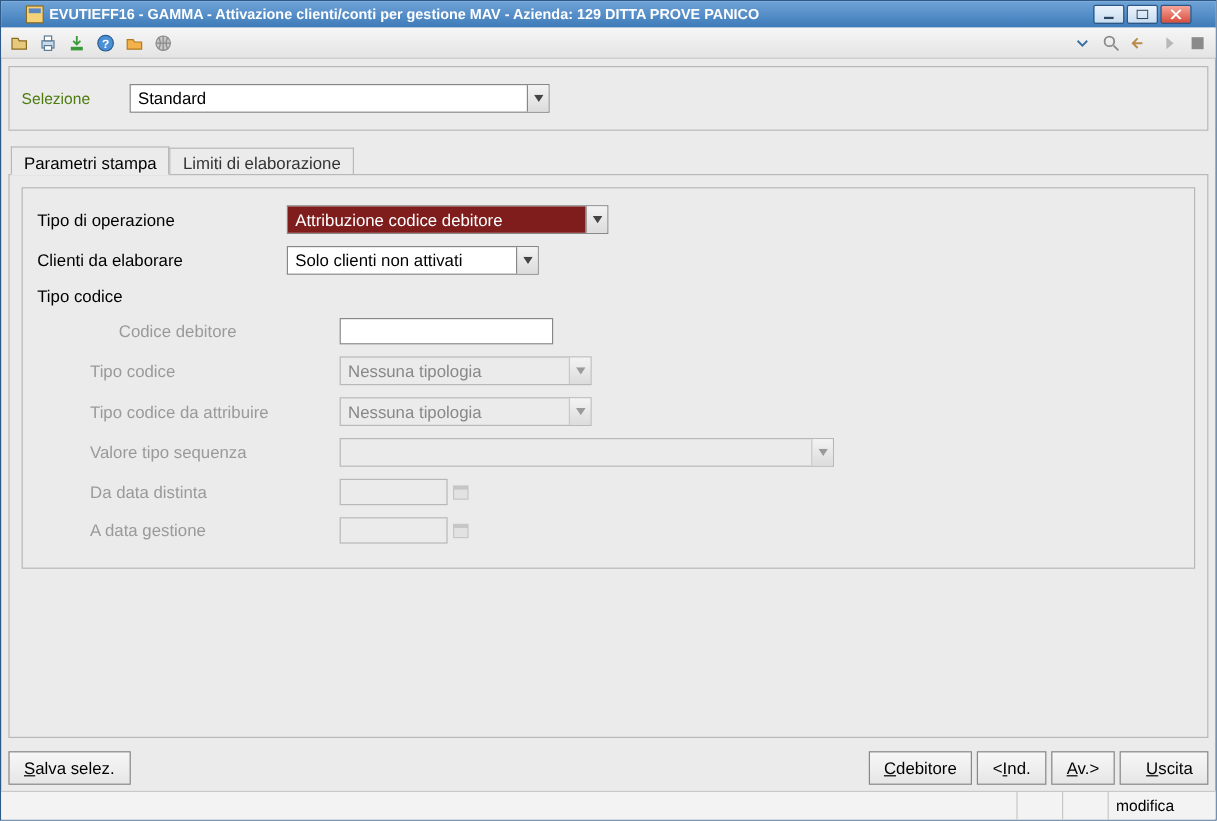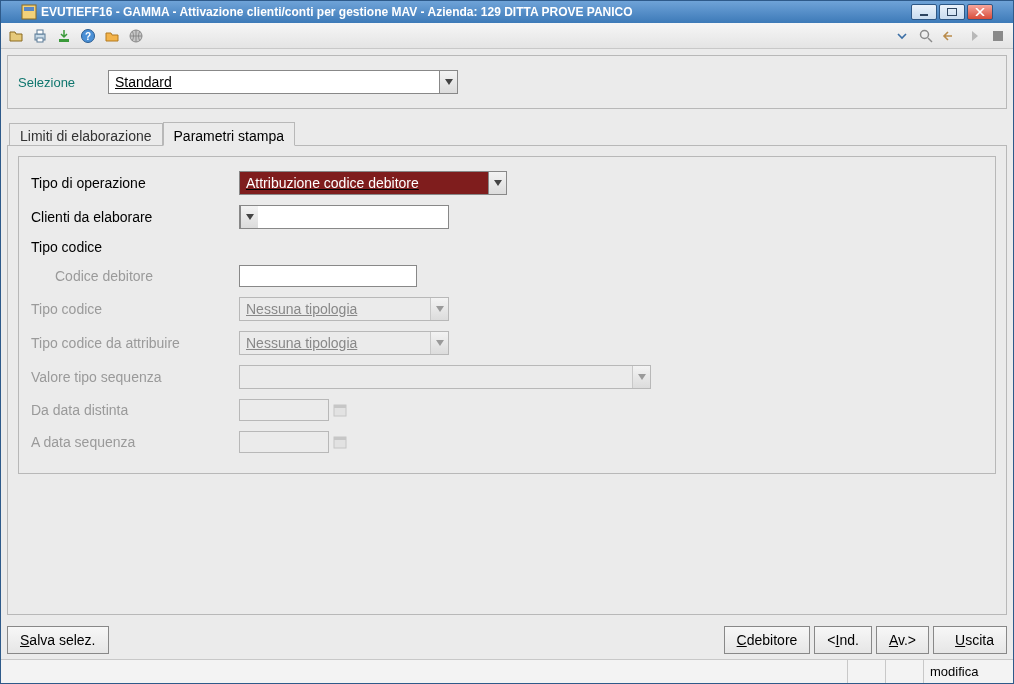--- a/index.html
+++ b/index.html
@@ -70,23 +70,23 @@
   .panel {
     border: 1px solid #b8b8b8;
     background: #ebebeb;
     padding: 14px 10px;
     margin-bottom: 12px;
   }
   .selrow {
     display: flex; align-items: center;
     gap: 10px;
   }
-  .selrow label { width: 80px; color: #0f766e; }
+  .selrow label { width: 80px; color: #4d7c0f; }
   .combo, .txt {
-    font-family: inherit; font-size: 14px; text-decoration: underline;
+    font-family: inherit; font-size: 14px;
   }
   .combo {
     height: 24px;
     border: 1px solid #888;
     background: #fff;
     display: flex; align-items: stretch;
   }
   .combo .combo-text {
     flex: 1; padding: 2px 6px;
     display: flex; align-items: center;
@@ -151,21 +151,21 @@
   }
   .frow {
     display: flex; align-items: center;
     margin-bottom: 10px;
   }
   .frow:last-child { margin-bottom: 0; }
   .flabel {
     width: 208px;
     font-size: 14px;
   }
-  .flabel.disabled, .disabled-text { color: #9a9a9a; }
+  .flabel.disabled, .disabled-text { color: #9a9a9a; margin-left: 44px; }
   .flabel.indent { padding-left: 24px; }
   .txt {
     height: 22px;
     border: 1px solid #888;
     padding: 1px 4px;
     background: #fff;
   }
   .txt.disabled { background: #ebebeb; border-color: #b8b8b8; color: #888; }
 
   .date-icon {
@@ -314,42 +314,43 @@
           <div class="combo-btn">
             <svg width="8" height="6">
                 <path d="M0 0h8L4 6z" fill="#444"></path>
               </svg>
           </div>
         </div>
       </div>
     </div>
 
     <div class="tabs">
+      <div class="tab active">Parametri stampa</div>
       <div class="tab inactive">Limiti di elaborazione</div>
-      <div class="tab active">Parametri stampa</div>
     </div>
 
     <div class="tabpanel">
       <div class="fieldset">
 
         <div class="frow">
           <div class="flabel">Tipo di operazione</div>
           <div class="combo sel" style="width:268px">
             <div class="combo-text">Attribuzione codice debitore</div>
             <div class="combo-btn">
                 <svg width="8" height="6">
                   <path d="M0 0h8L4 6z" fill="#444"></path>
                 </svg>
               </div>
           </div>
         </div>
 
         <div class="frow">
           <div class="flabel">Clienti da elaborare</div>
           <div class="combo" style="width:210px">
+            <div class="combo-text">Solo clienti non attivati</div>
             <div class="combo-btn">
                 <svg width="8" height="6">
                   <path d="M0 0h8L4 6z" fill="#444"></path>
                 </svg>
               </div>
           </div>
         </div>
 
         <div class="frow">
           <div class="flabel">Tipo codice</div>
@@ -401,21 +402,21 @@
           <input class="txt disabled" style="width: 90px;" value="">
           <span class="date-icon">
             <svg width="14" height="14" viewBox="0 0 14 14">
                 <rect x="1" y="2" width="12" height="11" fill="#d9d9d9" stroke="#9a9a9a"></rect>
                 <rect x="1" y="2" width="12" height="3" fill="#9a9a9a"></rect>
               </svg>
           </span>
         </div>
 
         <div class="frow">
-          <div class="flabel disabled">A data sequenza</div>
+          <div class="flabel disabled">A data gestione</div>
           <input class="txt disabled" style="width: 90px;" value="">
           <span class="date-icon">
             <svg width="14" height="14" viewBox="0 0 14 14">
                 <rect x="1" y="2" width="12" height="11" fill="#d9d9d9" stroke="#9a9a9a"></rect>
                 <rect x="1" y="2" width="12" height="3" fill="#9a9a9a"></rect>
               </svg>
           </span>
         </div>
 
       </div>

